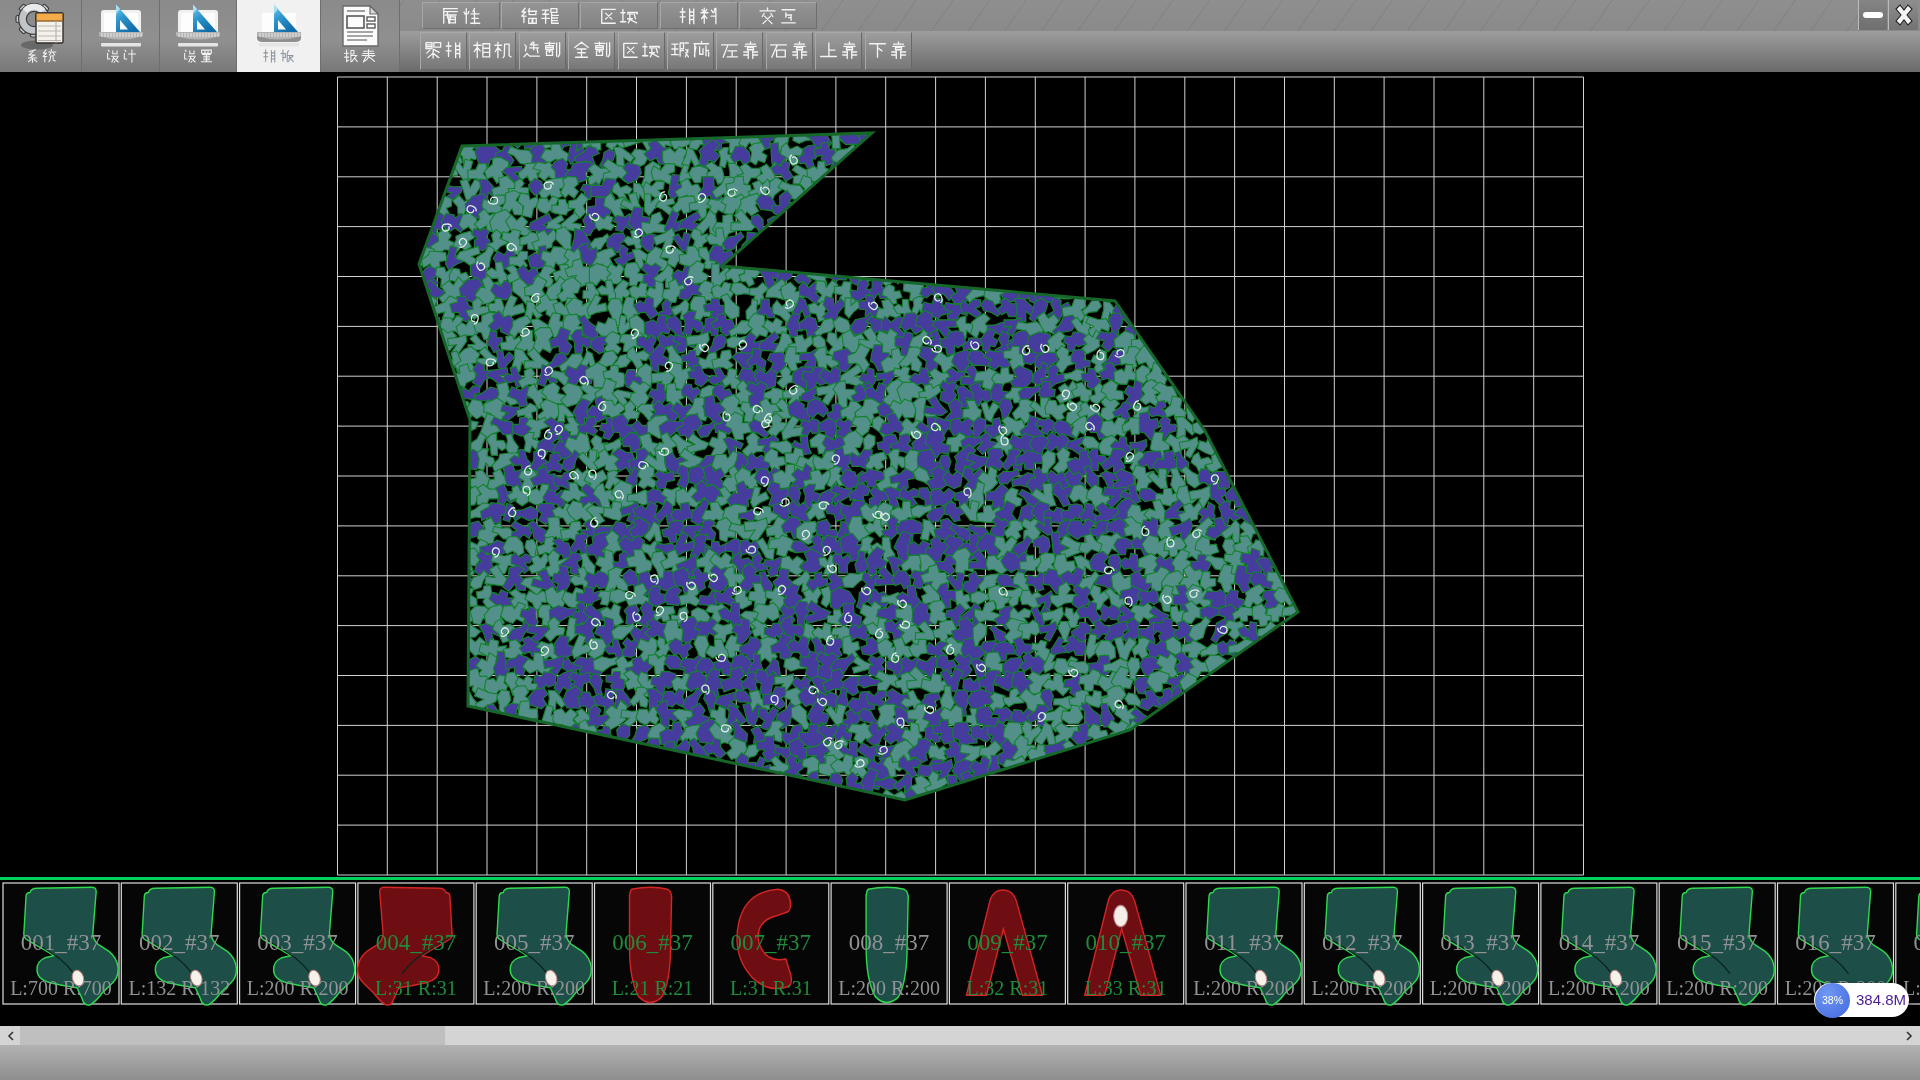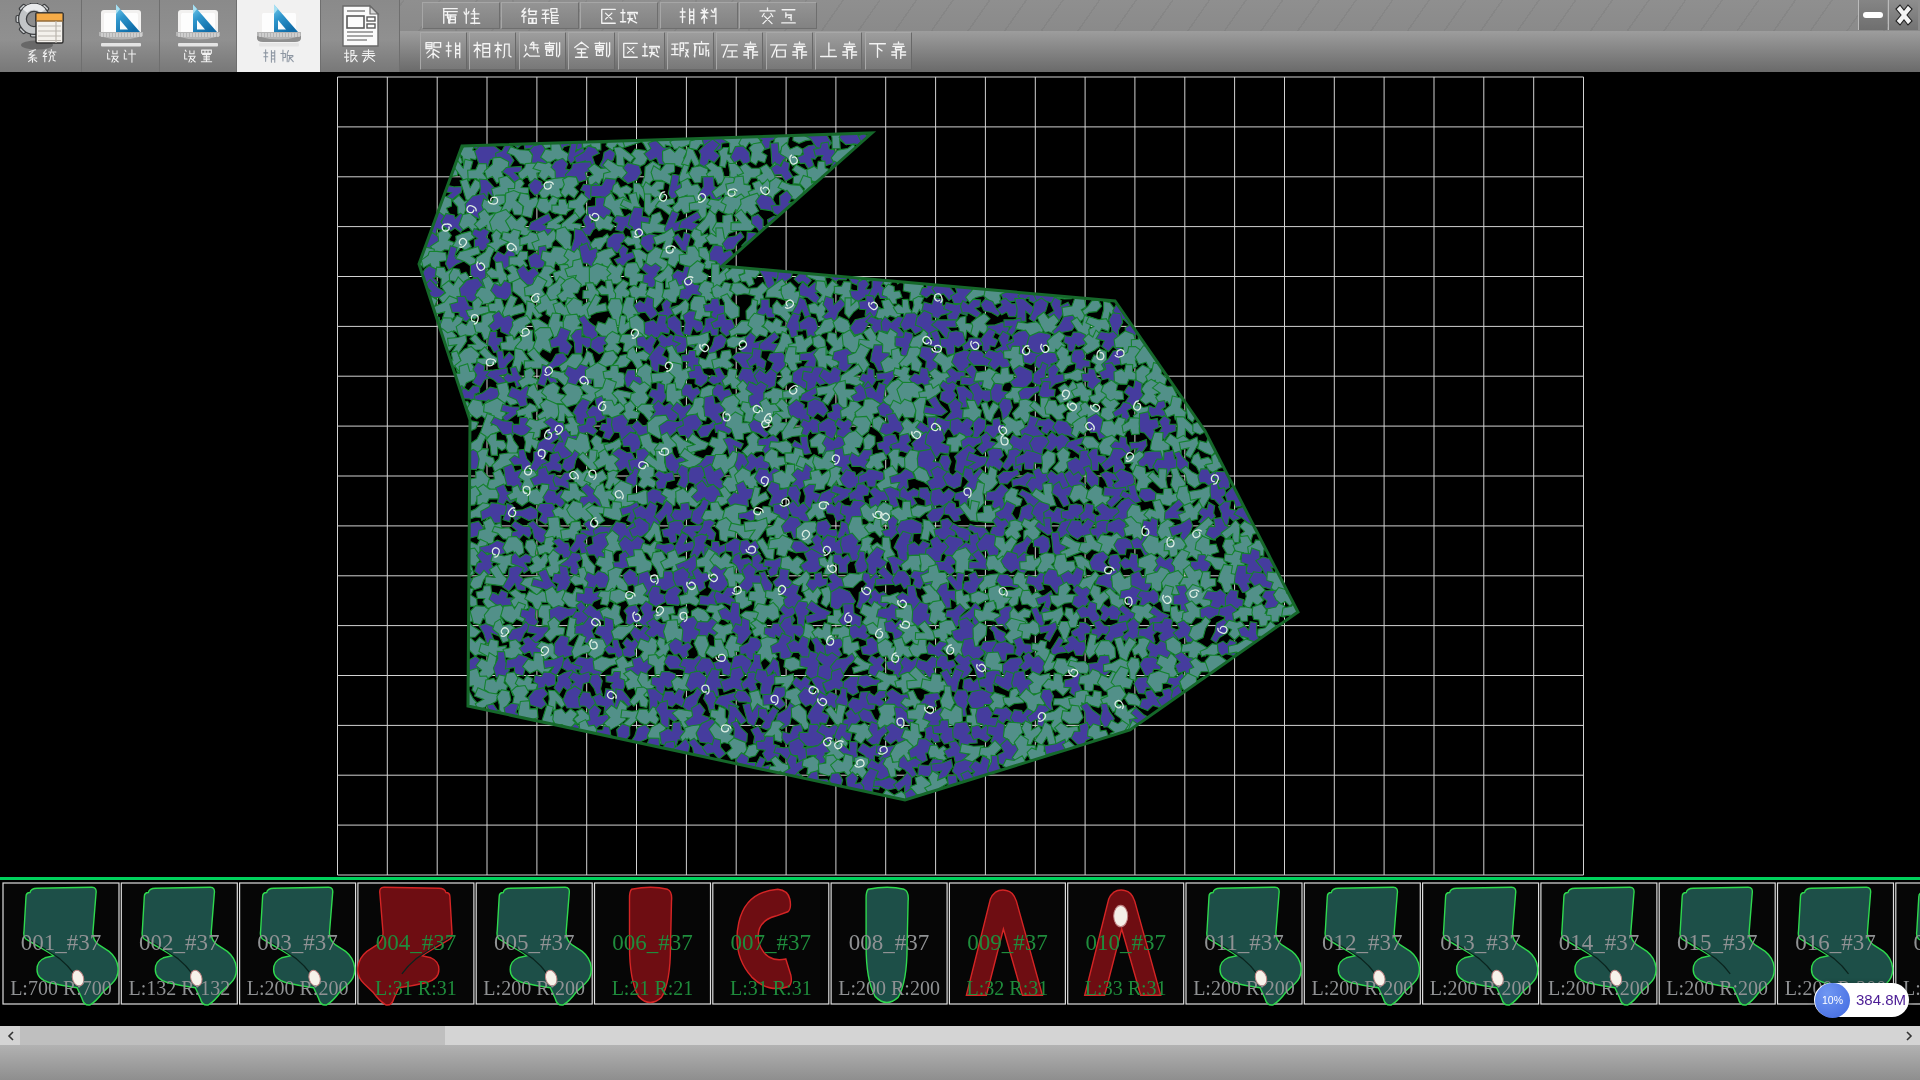--- a/index.html
+++ b/index.html
@@ -2156,15 +2156,15 @@
   <div id="sthumb"></div>
   <svg id="larr" width="10" height="10" viewBox="0 0 10 10">
       <path d="M7,1 L3,5 L7,9" fill="none" stroke="#333" stroke-width="1.6"></path>
     </svg>
   <svg id="rarr" width="10" height="10" viewBox="0 0 10 10">
       <path d="M3,1 L7,5 L3,9" fill="none" stroke="#333" stroke-width="1.6"></path>
     </svg>
 </div>
 <div id="bbar"></div>
 <div id="badge">
-    <div id="bcirc">10%</div>
+    <div id="bcirc">38%</div>
     <span id="btxt">384.8M</span>
   </div>
 
 </body></html>

